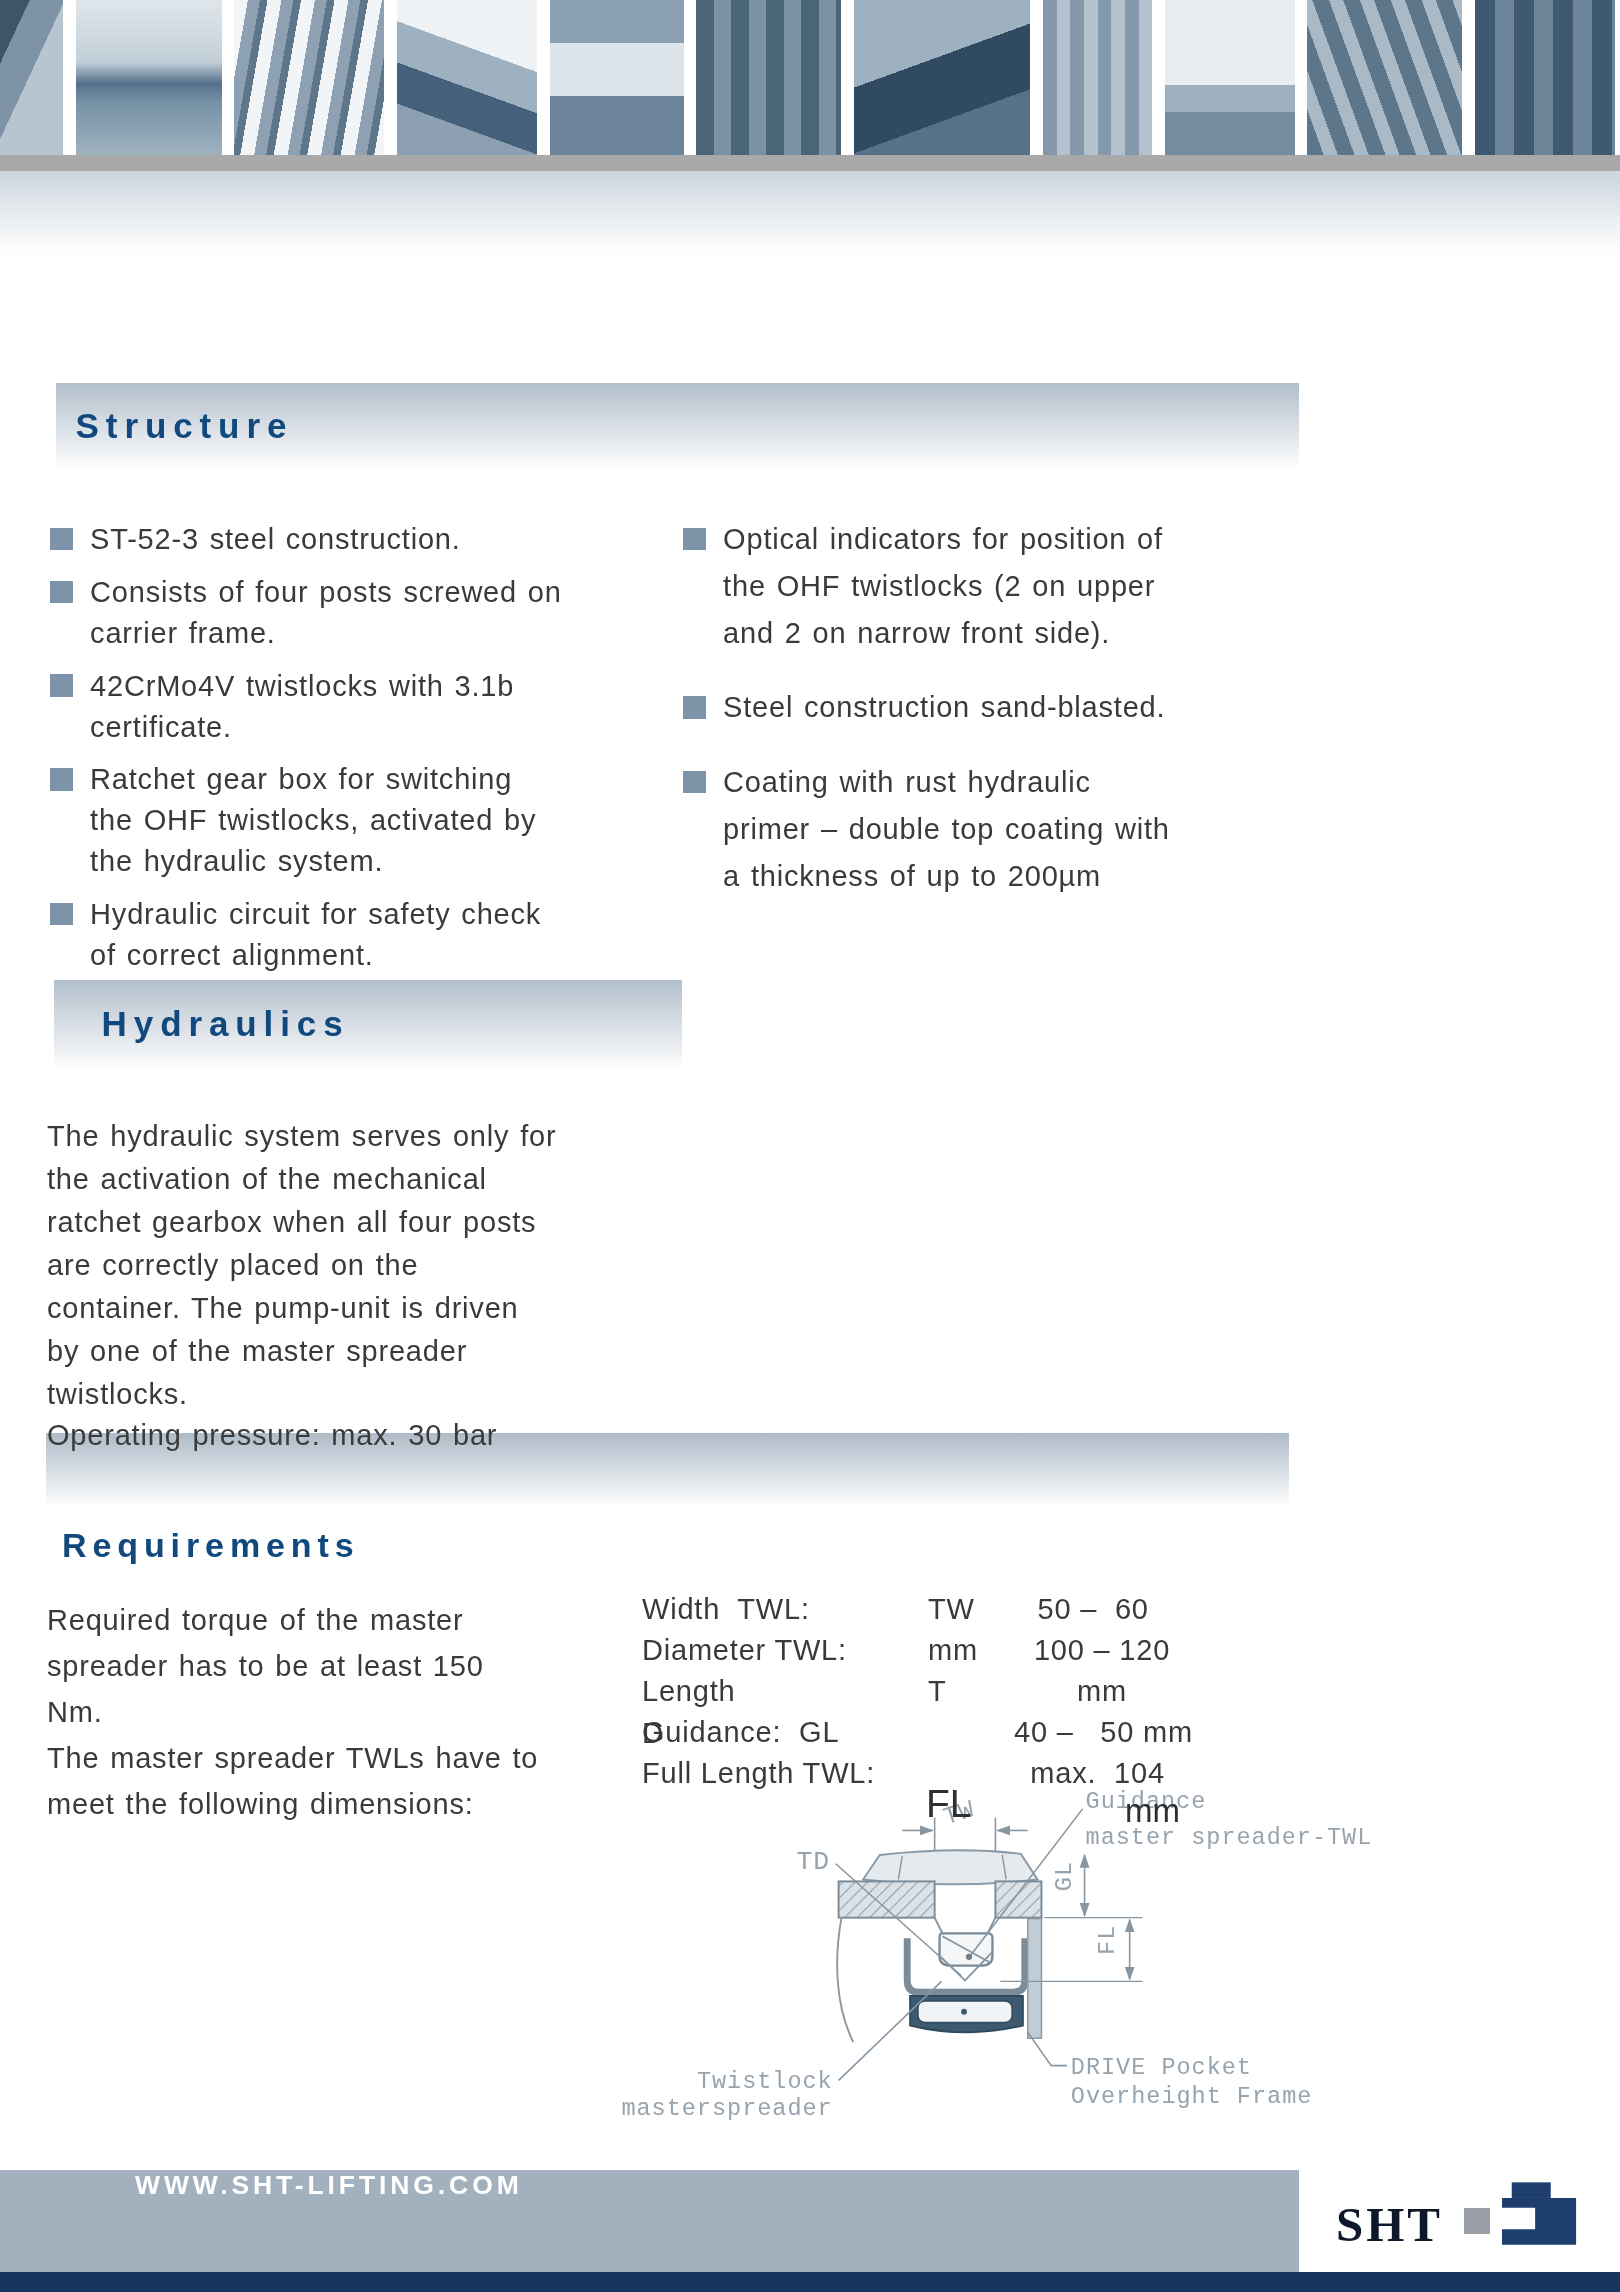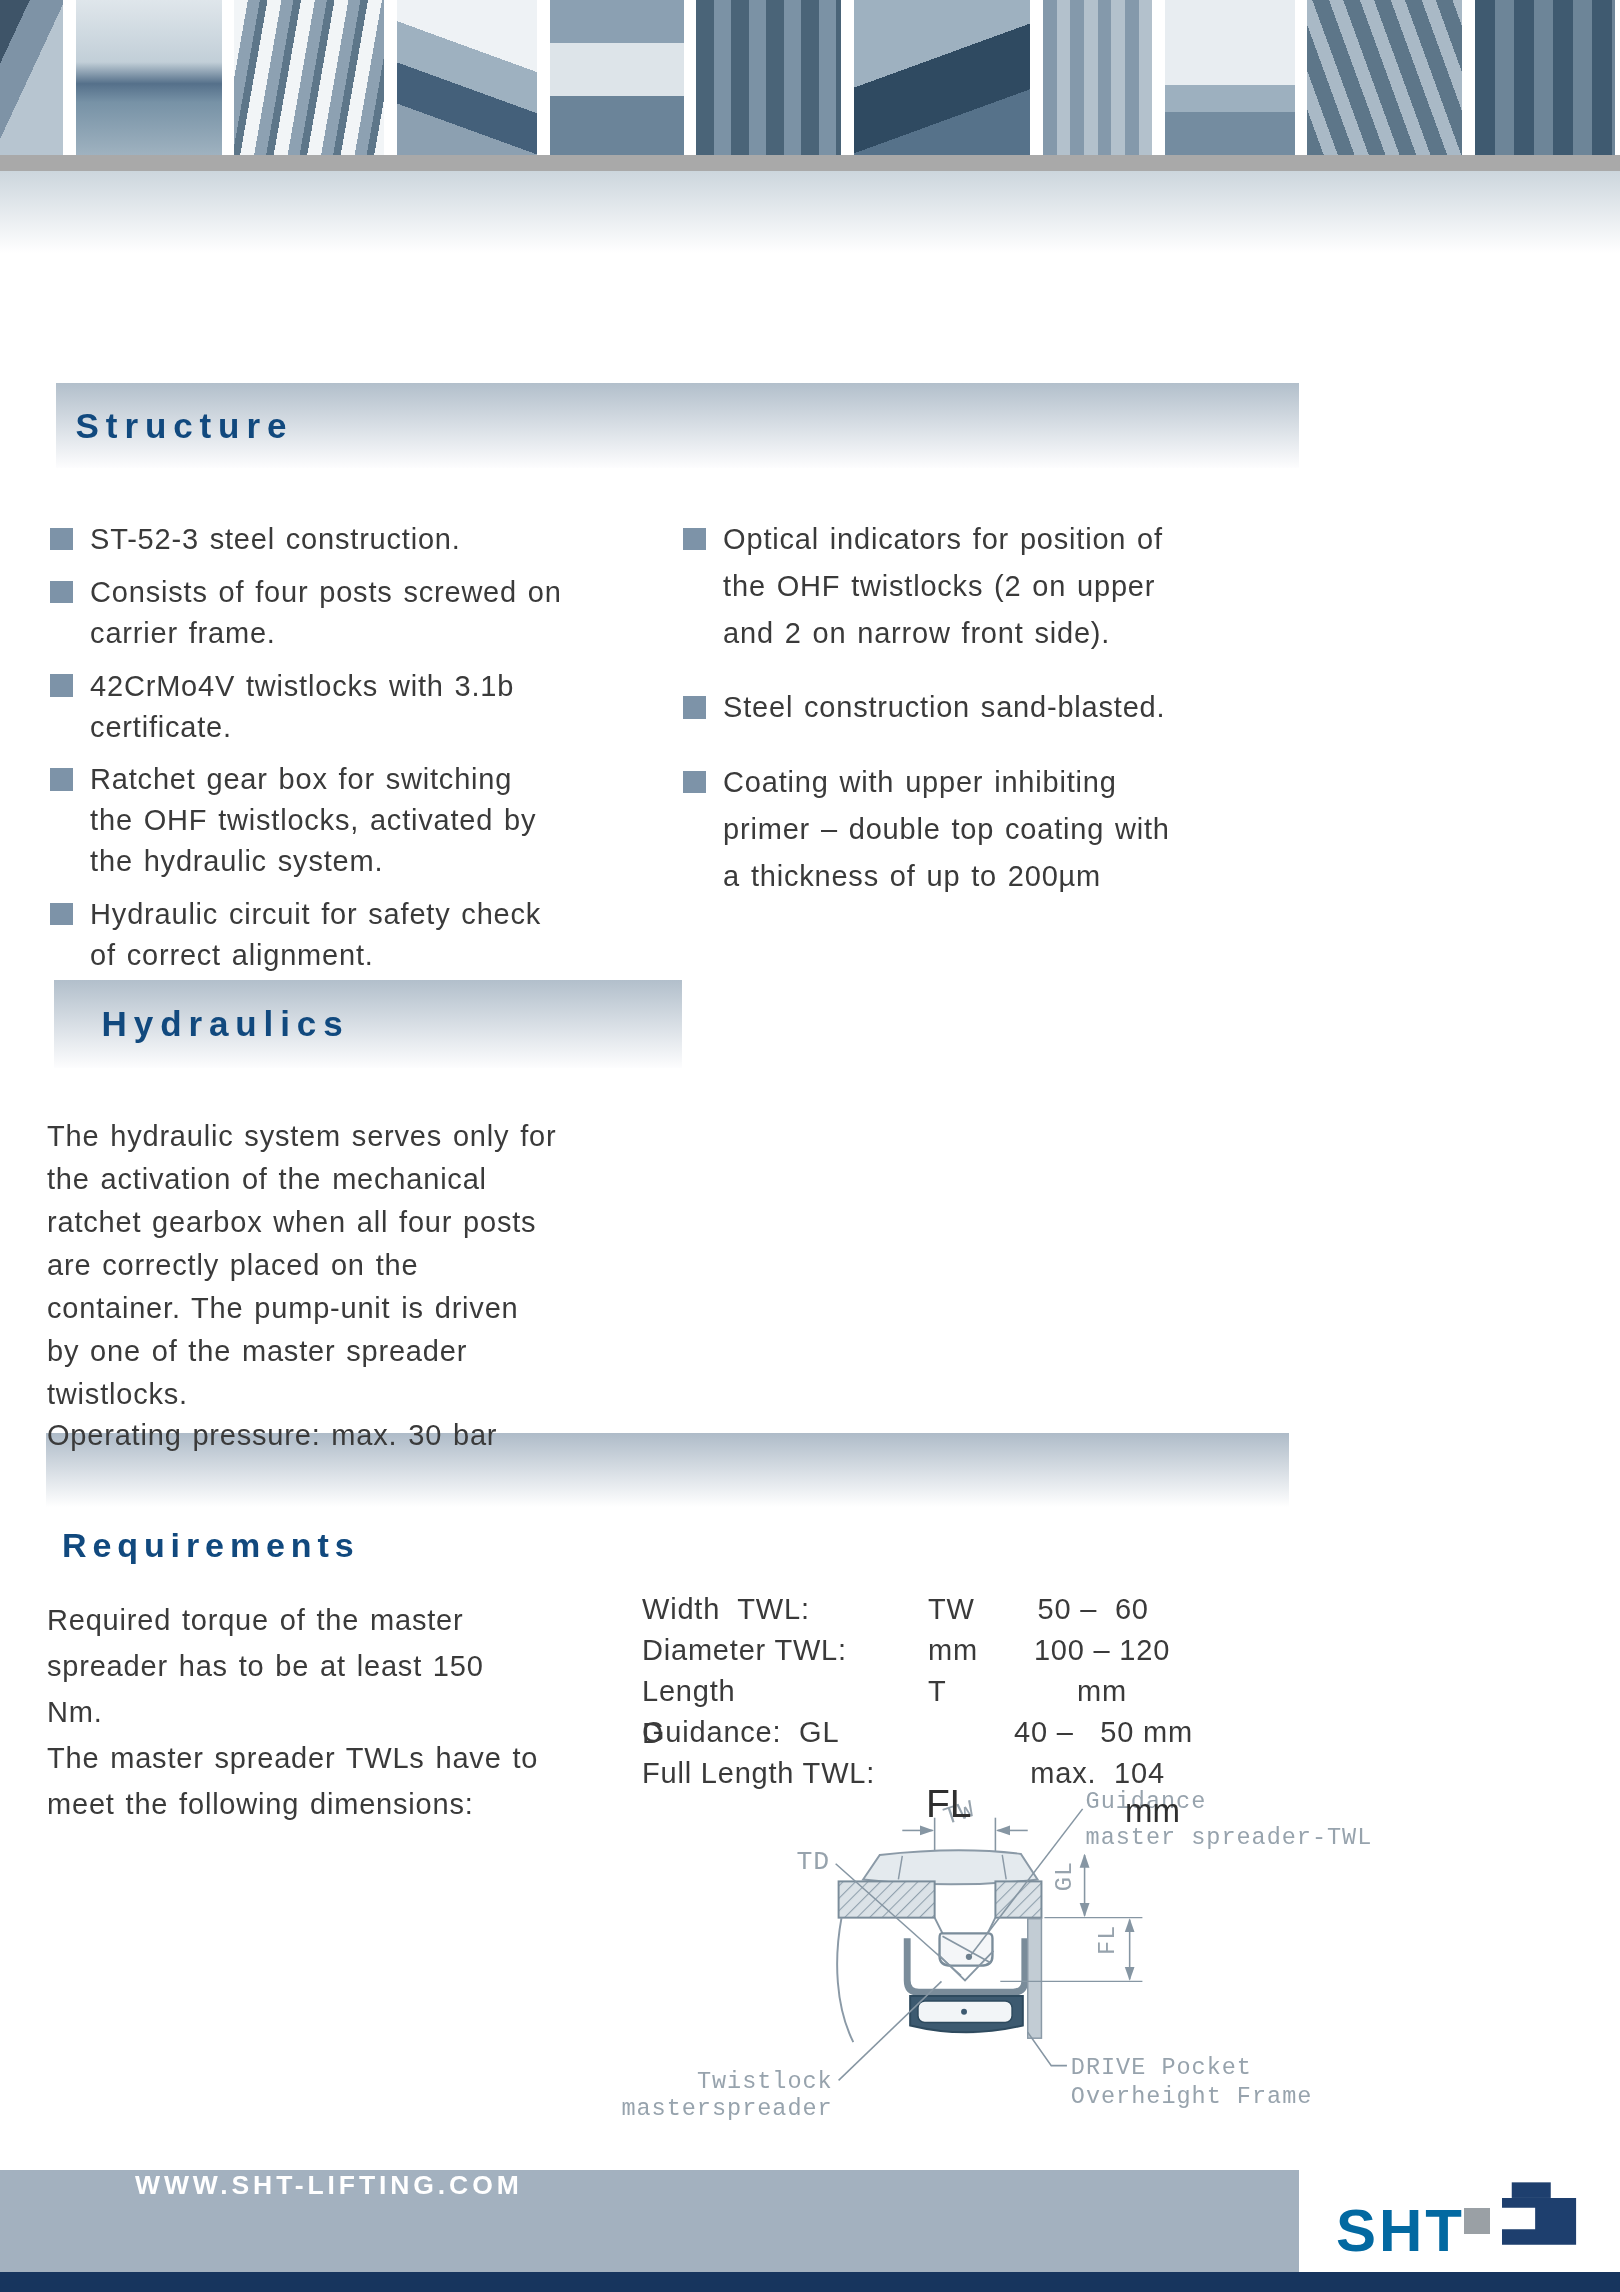--- a/index.html
+++ b/index.html
@@ -60,21 +60,21 @@
   #dim-fl{position:absolute;left:926px;top:1782px;font-size:39px;color:#2f2f2f;z-index:3;}
   #dim-mm{position:absolute;left:1125px;top:1792px;font-size:33px;color:#2f2f2f;z-index:3;}
 
   
   #diagram{position:absolute;left:608px;top:1754px;width:765px;height:392px;z-index:1;}
   .cad{font-family:"Liberation Mono",monospace;fill:#97a3ad;letter-spacing:1px;}
 
   
   .footer-band{position:absolute;left:0;top:2170px;width:1299px;height:102px;background:#a3b1bf;display:flex;}
   .footer-site{color:#ffffff;font-weight:bold;font-size:26.5px;letter-spacing:3.9px;margin-left:135px;}
-  .logo-text{position:absolute;left:1336px;top:2196px;font-size:60px;font-weight:bold;letter-spacing:2.9px;color:#0369a1;}
+  .logo-text{position:absolute;left:1336px;top:2196px;font-size:49px;font-weight:bold;letter-spacing:2.9px;color:#0f172a;font-family:Liberation Serif, serif;}
   .logo-gray-sq{position:absolute;left:1464px;top:2208px;width:25.5px;height:25.5px;background:#9aa0a5;}
   .logo-mark{position:absolute;left:1502px;top:2182px;}
   .bottom-bar{position:absolute;left:0;top:2272px;width:1620px;height:20.6px;background:#17355e;}
 </style>
 </head>
 <body>
 
 <div class="page">
 
   <div class="photo-strip">
@@ -150,21 +150,21 @@
 and 2 on narrow  front side).</span>
       </div>
 
       <div class="bullet-item i1">
         <span class="bullet-sq"></span>
         <span class="bullet-text">Steel construction sand-blasted.</span>
       </div>
 
       <div class="bullet-item i2">
         <span class="bullet-sq"></span>
-        <span class="bullet-text">Coating with upper inhibiting
+        <span class="bullet-text">Coating with rust hydraulic
 primer – double top coating with
 a thickness of up to 200µm</span>
       </div>
     </div>
 
   <div class="sec-bar" id="bar-hydraulics">
     <span class="sec-title">Hydraulics</span>
   </div>
   <div class="body-text" id="hyd-para">The hydraulic system serves only for
 the  activation of the mechanical

